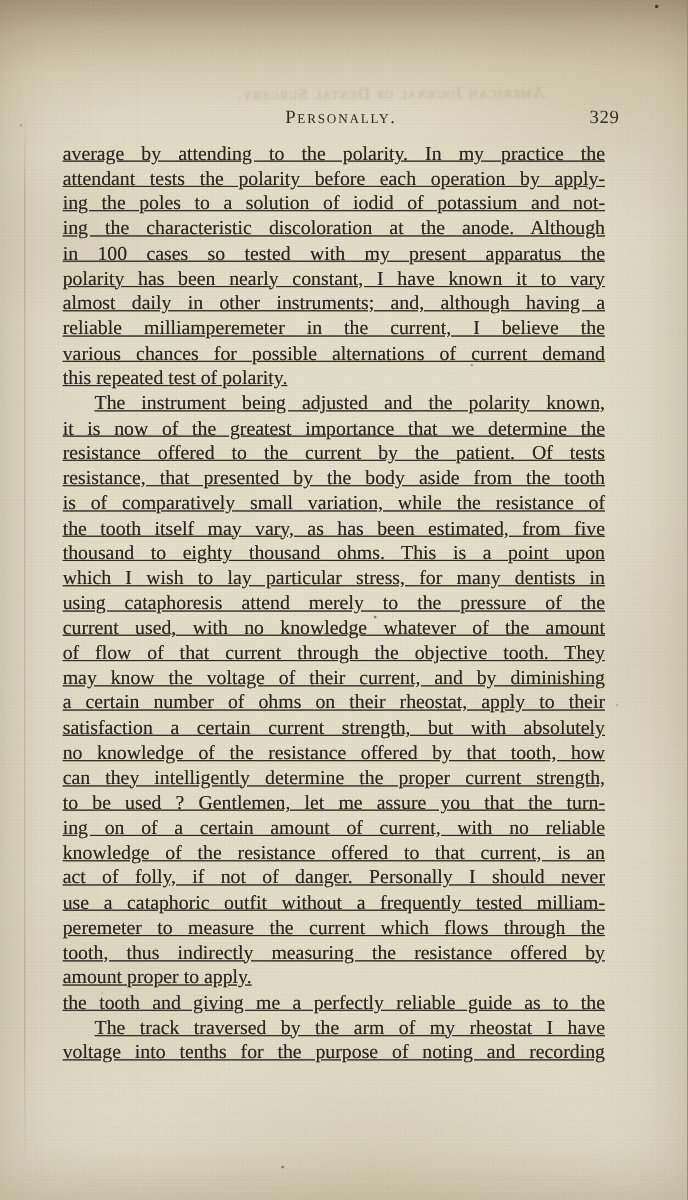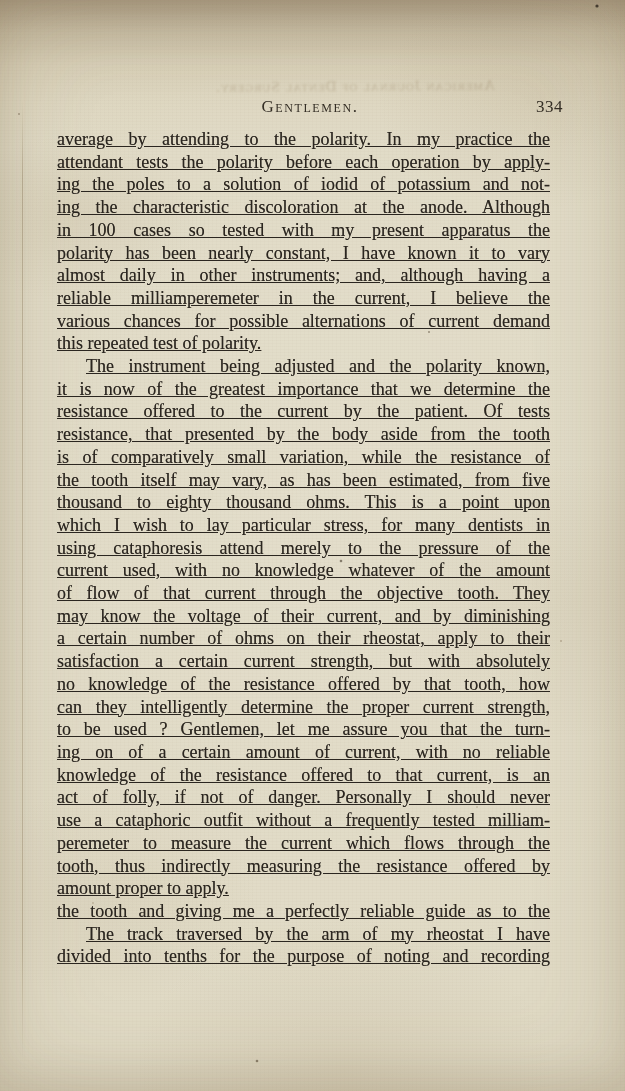--- a/index.html
+++ b/index.html
@@ -99,22 +99,22 @@
 <body>
 
 <div class="page">
 
   <div class="ghost-header">American Journal of Dental Surgery.</div>
 
   <div class="crease"></div>
   <div class="speckles"></div>
 
   <div class="header">
-    <span class="header-title">Gentlemen.</span>
-    <span class="header-page-number">334</span>
+    <span class="header-title">Personally.</span>
+    <span class="header-page-number">329</span>
   </div>
 
   <div class="text-block">
       <div class="paragraph">
         <div class="line first">average by attending to the polarity.  In my practice the</div>
         <div class="line">attendant tests the polarity before each operation by apply-</div>
         <div class="line">ing the poles to a solution of iodid of potassium and not-</div>
         <div class="line">ing the characteristic discoloration at the anode.  Although</div>
         <div class="line">in 100 cases so tested with my present apparatus the</div>
         <div class="line">polarity has been nearly constant, I have known it to vary</div>
@@ -145,17 +145,17 @@
         <div class="line">knowledge of the resistance offered to that current, is an</div>
         <div class="line">act of folly, if not of danger.  Personally I should never</div>
         <div class="line">use a cataphoric outfit without a frequently tested milliam-</div>
         <div class="line">peremeter to measure the current which flows through the</div>
         <div class="line">tooth, thus indirectly measuring the resistance offered by</div>
         <div class="line last">amount proper to apply.</div>
         <div class="line">the tooth and giving me a perfectly reliable guide as to the</div>
       </div>
       <div class="paragraph indented">
         <div class="line first">The track traversed by the arm of my rheostat I have</div>
-        <div class="line">divided into tenths for the purpose of noting and recording</div>
+        <div class="line">voltage into tenths for the purpose of noting and recording</div>
       </div>
     </div>
 
 </div>
 
 </body></html>

